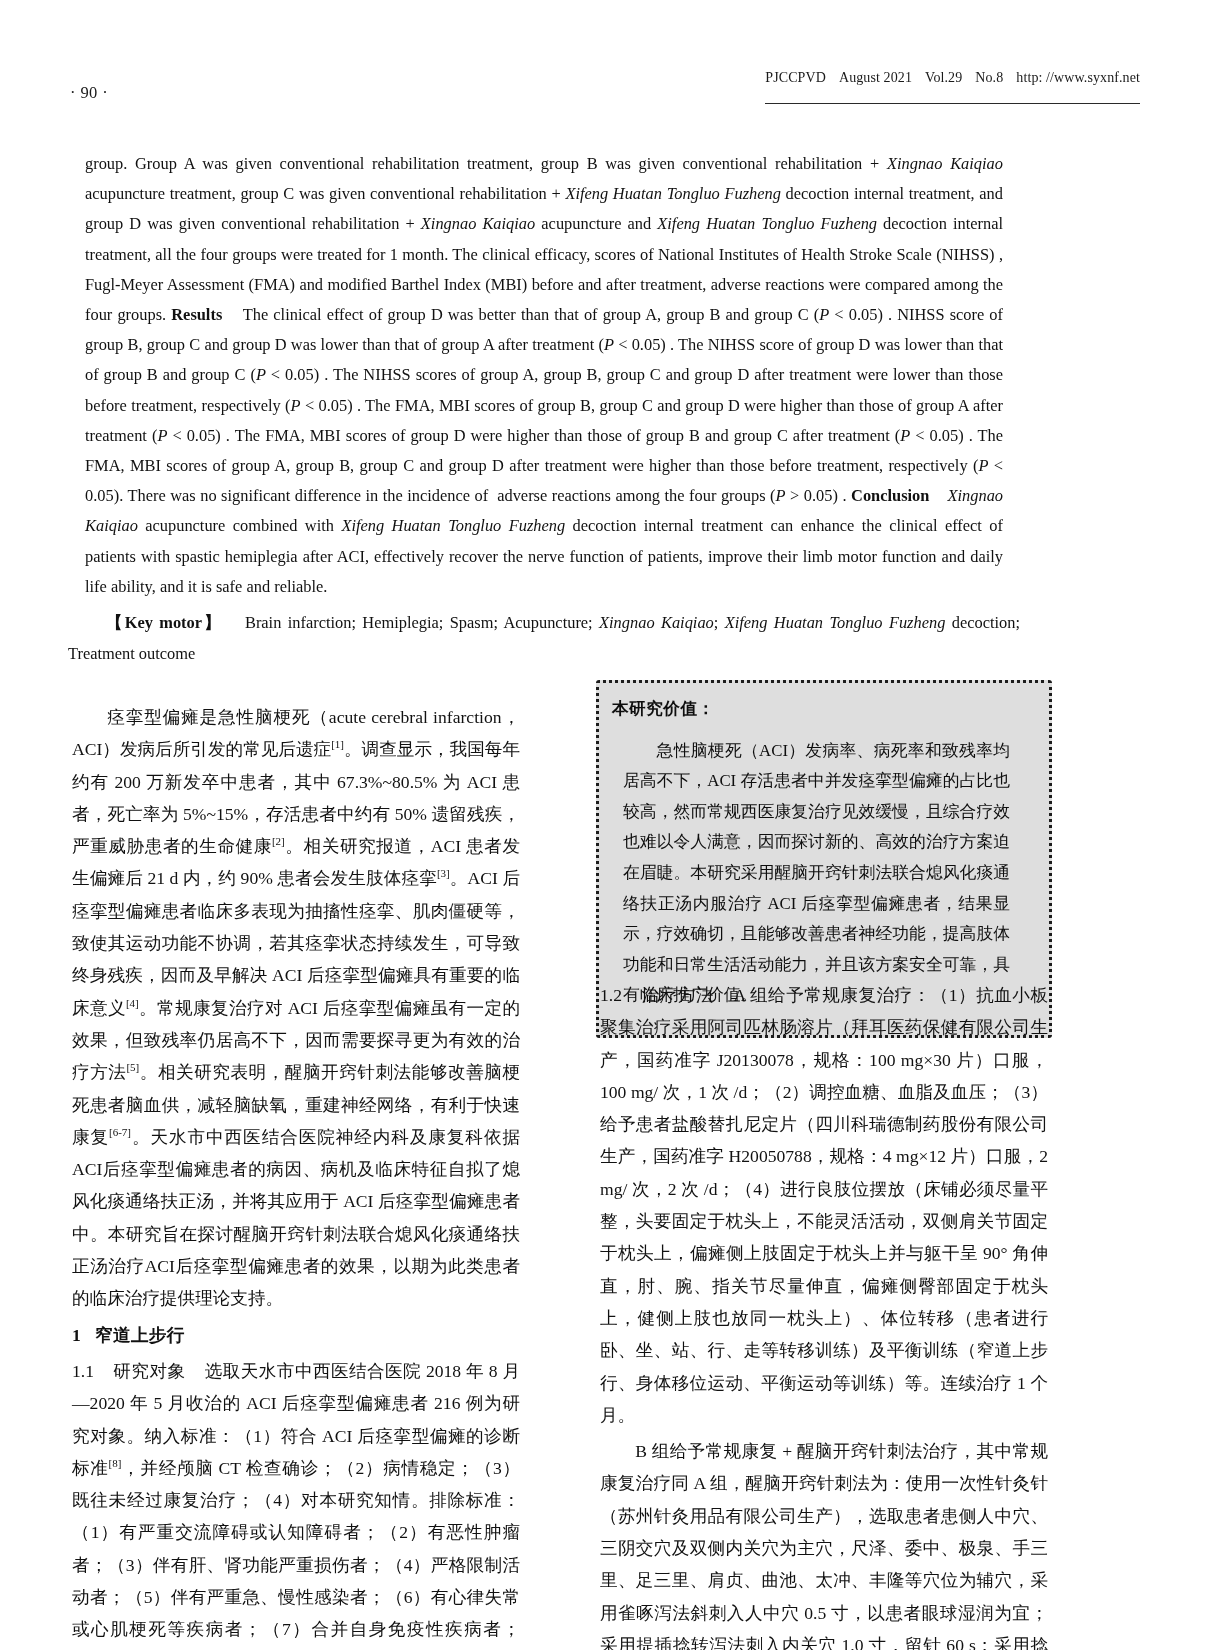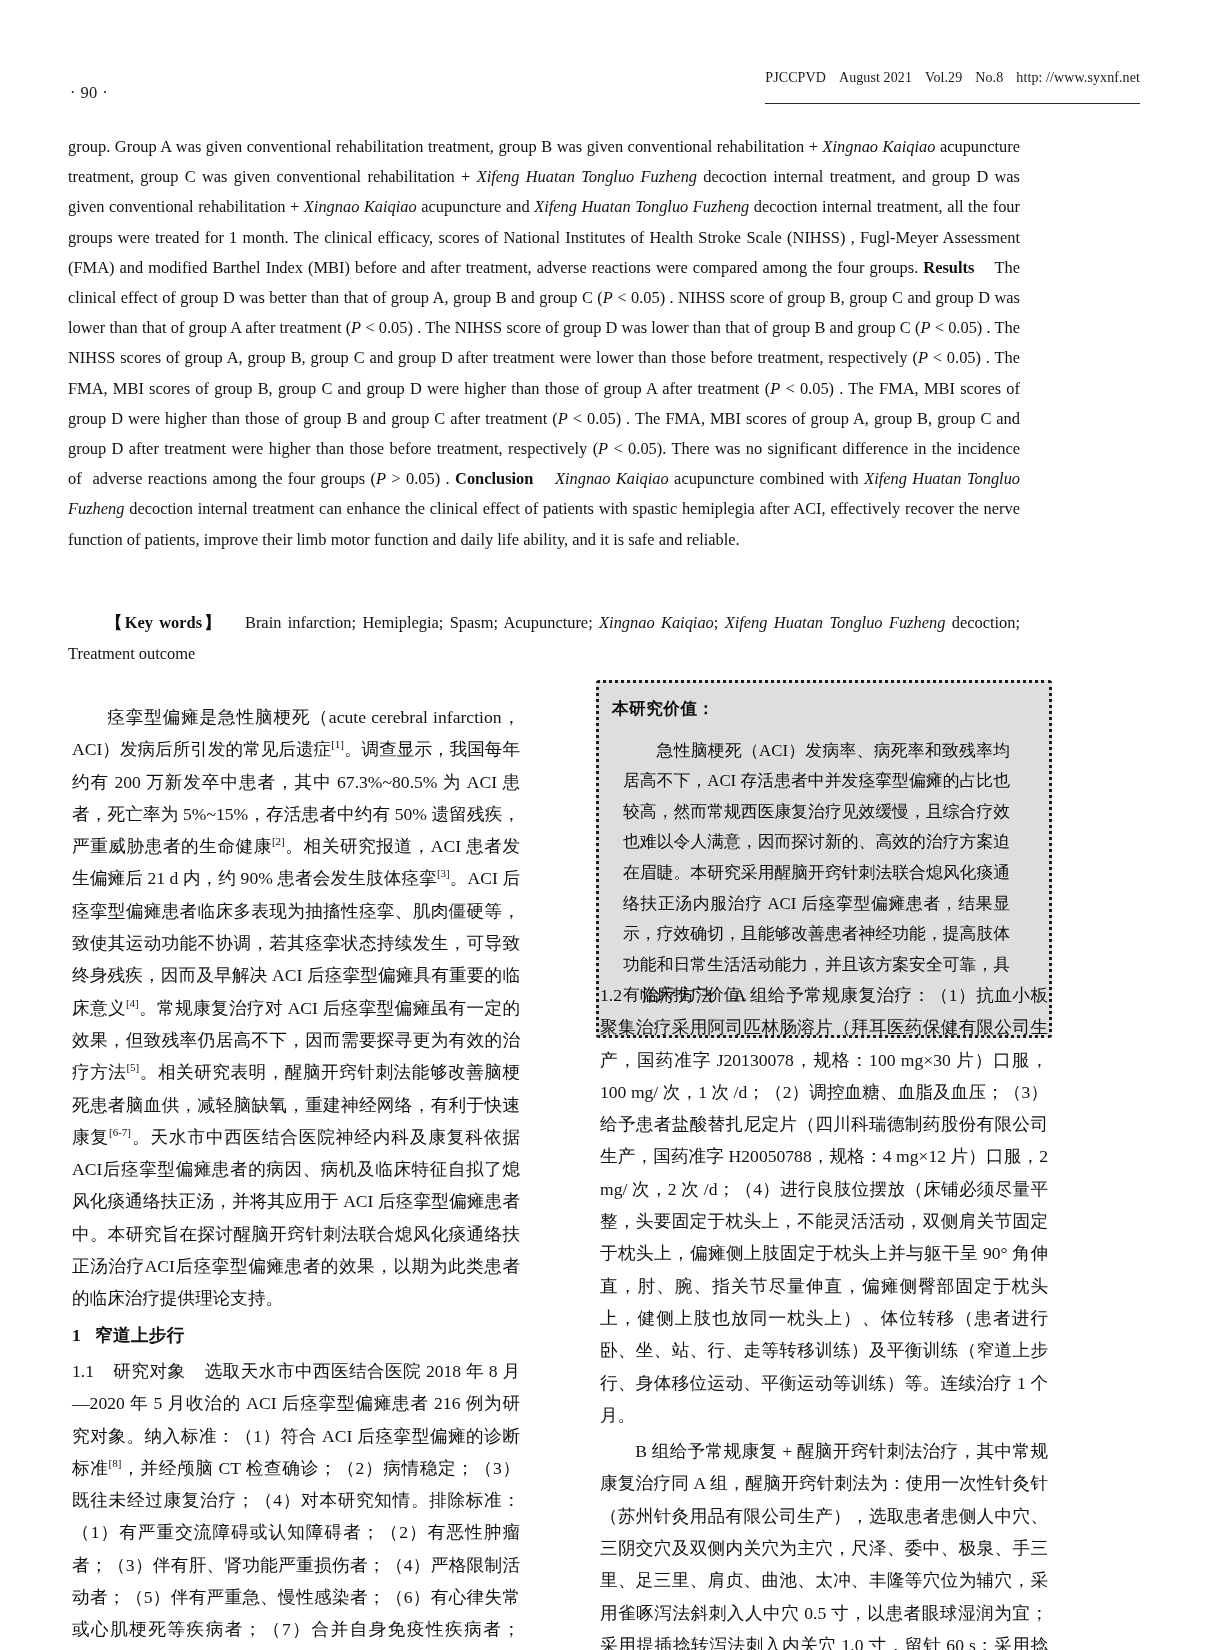--- a/index.html
+++ b/index.html
@@ -55,21 +55,21 @@
     position: absolute;
     top: 132px;
     left: 68px;
     width: 952px;
     font-size: 16.4px;
     line-height: 30.2px;
     text-align: justify;
     text-justify: inter-word;
     color: #111;
   }
-  .abstract p { margin: 0; }
+  .abstract p { margin: 17px; }
   .abstract i, .abstract em { font-style: italic; }
   .abstract b, .abstract strong { font-weight: bold; }
 
   .keywords {
     position: absolute;
     top: 592px;
     left: 68px;
     width: 952px;
     font-size: 16.4px;
     line-height: 30.2px;
@@ -150,21 +150,21 @@
     <div class="journal-line">
       <span>PJCCPVD</span><span>August 2021</span><span>Vol.29</span><span>No.8</span><span>http: //www.syxnf.net</span>
     </div>
   </div>
 
   <div class="abstract">
     <p>group. Group A was given conventional rehabilitation treatment, group B was given conventional rehabilitation + <i>Xingnao Kaiqiao</i> acupuncture treatment, group C was given conventional rehabilitation + <i>Xifeng Huatan Tongluo Fuzheng</i> decoction internal treatment, and group D was given conventional rehabilitation + <i>Xingnao Kaiqiao</i> acupuncture and <i>Xifeng Huatan Tongluo Fuzheng</i> decoction internal treatment, all the four groups were treated for 1 month. The clinical efficacy, scores of National Institutes of Health Stroke Scale (NIHSS) , Fugl-Meyer Assessment (FMA) and modified Barthel Index (MBI) before and after treatment, adverse reactions were compared among the four groups. <b>Results</b>&nbsp;&nbsp;&nbsp;&nbsp;The clinical effect of group D was better than that of group A, group B and group C (<i>P</i> &lt; 0.05) . NIHSS score of group B, group C and group D was lower than that of group A after treatment (<i>P</i> &lt; 0.05) . The NIHSS score of group D was lower than that of group B and group C (<i>P</i> &lt; 0.05) . The NIHSS scores of group A, group B, group C and group D after treatment were lower than those before treatment, respectively (<i>P</i> &lt; 0.05) . The FMA, MBI scores of group B, group C and group D were higher than those of group A after treatment (<i>P</i> &lt; 0.05) . The FMA, MBI scores of group D were higher than those of group B and group C after treatment (<i>P</i> &lt; 0.05) . The FMA, MBI scores of group A, group B, group C and group D after treatment were higher than those before treatment, respectively (<i>P</i> &lt; 0.05). There was no significant difference in the incidence of&nbsp;&nbsp;adverse reactions among the four groups (<i>P</i> &gt; 0.05) . <b>Conclusion</b>&nbsp;&nbsp;&nbsp;&nbsp;<i>Xingnao Kaiqiao</i> acupuncture combined with <i>Xifeng Huatan Tongluo Fuzheng</i> decoction internal treatment can enhance the clinical effect of patients with spastic hemiplegia after ACI, effectively recover the nerve function of patients, improve their limb motor function and daily life ability, and it is safe and reliable.</p>
   </div>
 
   <div class="keywords">
-    <p><span class="kw-label">【Key words】</span><span>Brain infarction; Hemiplegia; Spasm; Acupuncture; <i>Xingnao Kaiqiao</i>; <i>Xifeng Huatan Tongluo Fuzheng</i> decoction; Treatment outcome</span></p>
+    <p><span class="kw-label">【Key motor】</span><span>Brain infarction; Hemiplegia; Spasm; Acupuncture; <i>Xingnao Kaiqiao</i>; <i>Xifeng Huatan Tongluo Fuzheng</i> decoction; Treatment outcome</span></p>
   </div>
 
   <div class="col col-left">
     <p class="indent">痉挛型偏瘫是急性脑梗死（acute cerebral infarction，ACI）发病后所引发的常见后遗症<sup class="ref">[1]</sup>。调查显示，我国每年约有 200 万新发卒中患者，其中 67.3%~80.5% 为 ACI 患者，死亡率为 5%~15%，存活患者中约有 50% 遗留残疾，严重威胁患者的生命健康<sup class="ref">[2]</sup>。相关研究报道，ACI 患者发生偏瘫后 21 d 内，约 90% 患者会发生肢体痉挛<sup class="ref">[3]</sup>。ACI 后痉挛型偏瘫患者临床多表现为抽搐性痉挛、肌肉僵硬等，致使其运动功能不协调，若其痉挛状态持续发生，可导致终身残疾，因而及早解决 ACI 后痉挛型偏瘫具有重要的临床意义<sup class="ref">[4]</sup>。常规康复治疗对 ACI 后痉挛型偏瘫虽有一定的效果，但致残率仍居高不下，因而需要探寻更为有效的治疗方法<sup class="ref">[5]</sup>。相关研究表明，醒脑开窍针刺法能够改善脑梗死患者脑血供，减轻脑缺氧，重建神经网络，有利于快速康复<sup class="ref">[6-7]</sup>。天水市中西医结合医院神经内科及康复科依据ACI后痉挛型偏瘫患者的病因、病机及临床特征自拟了熄风化痰通络扶正汤，并将其应用于 ACI 后痉挛型偏瘫患者中。本研究旨在探讨醒脑开窍针刺法联合熄风化痰通络扶正汤治疗ACI后痉挛型偏瘫患者的效果，以期为此类患者的临床治疗提供理论支持。</p>
     <p class="sec-head"><span class="num">1</span><span>窄道上步行</span></p>
     <p><span>1.1</span>&nbsp;&nbsp;&nbsp;&nbsp;<span>研究对象</span>&nbsp;&nbsp;&nbsp;&nbsp;<span>选取天水市中西医结合医院 2018 年 8 月—2020 年 5 月收治的 ACI 后痉挛型偏瘫患者 216 例为研究对象。纳入标准：（1）符合 ACI 后痉挛型偏瘫的诊断标准<sup class="ref">[8]</sup>，并经颅脑 CT 检查确诊；（2）病情稳定；（3）既往未经过康复治疗；（4）对本研究知情。排除标准：（1）有严重交流障碍或认知障碍者；（2）有恶性肿瘤者；（3）伴有肝、肾功能严重损伤者；（4）严格限制活动者；（5）伴有严重急、慢性感染者；（6）有心律失常或心肌梗死等疾病者；（7）合并自身免疫性疾病者；（8）既往有运动功能障碍者。采用随机数字表法将患者分为 A 组、B 组、C 组和 D 组，每组 54 例。本研究经天水市中西结合医院伦理委员会批准。</span></p>
   </div>
 
   <div class="value-box">
     <p class="vb-title">本研究价值：</p>

